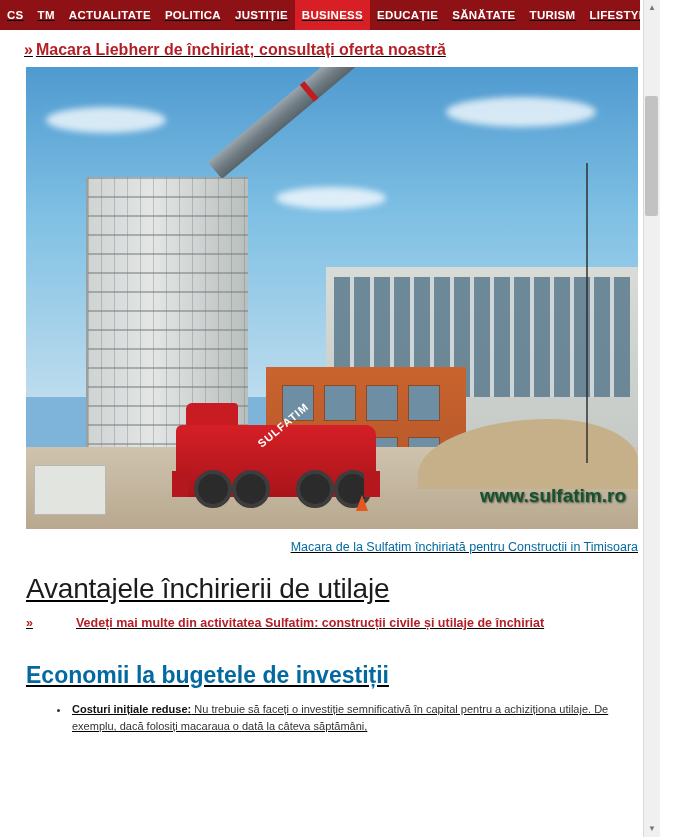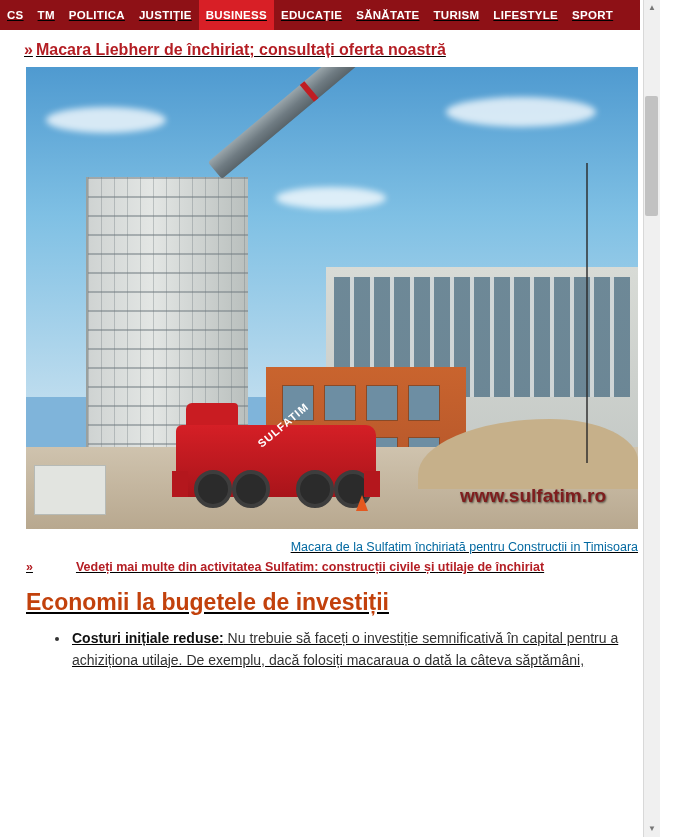--- a/index.html
+++ b/index.html
@@ -232,23 +232,23 @@
   .cone {
     position: absolute;
     left: 330px; top: 428px;
     width: 0; height: 0;
     border-left: 6px solid transparent;
     border-right: 6px solid transparent;
     border-bottom: 16px solid #e4581f;
   }
   .watermark {
     position: absolute;
-    right: 32px;
+    right: 12px;
     bottom: 22px;
-    color: #7f1d1d;
+    color: #14532d;
     font-size: 19px;
     font-weight: bold;
     text-shadow: 1px 1px 2px rgba(0,0,0,0.55);
     font-family: "Liberation Sans", sans-serif;
     margin-left: 31px;
   }
   .sulfatim-label {
     position: absolute;
     color: #ffffff;
     font-weight: bold;
@@ -285,30 +285,30 @@
     font-size: 12.5px;
     font-weight: bold;
     color: #b41e24;
   }
   .inline-promo .chev { margin-right: 3px; }
   .inline-promo a { color: #b41e24; text-decoration: none; cursor: pointer; margin-left: 40px; }
 
   h2.section-title {
     font-size: 23px;
     font-weight: bold;
-    color: #c2410c;
-    margin: 15px 0 12px 16px;
+    color: #0369a1;
+    margin: 32px 0 12px 16px;
   }
   ul.bullets {
     margin: 0 0 0 16px;
     padding-left: 44px;
     list-style: disc;
   }
   ul.bullets li {
-    font-size: 14px;
+    font-size: 11px;
     line-height: 1.55;
     color: #333333;
     margin-bottom: 19px;
     padding-left: 2px;
   }
   ul.bullets li b { color: #111111; }
 
   
   .scrollbar {
     position: absolute;
@@ -347,20 +347,21 @@
   }
 </style>
 </head>
 <body>
 
 <div id="page">
 
   <div class="navbar">
     <a class="nav-item">CS</a>
     <a class="nav-item">TM</a>
+    <a class="nav-item">ACTUALITATE</a>
     <a class="nav-item">POLITICA</a>
     <a class="nav-item">JUSTIȚIE</a>
     <a class="nav-item active">BUSINESS</a>
     <a class="nav-item">EDUCAȚIE</a>
     <a class="nav-item">SĂNĂTATE</a>
     <a class="nav-item">TURISM</a>
     <a class="nav-item">LIFESTYLE</a>
     <a class="nav-item">SPORT</a>
 
   </div>
@@ -419,20 +420,21 @@
         <div class="sulfatim-label">SULFATIM</div>
 
         <div class="truck-left"></div>
         <div class="cone"></div>
 
         <div class="watermark">www.sulfatim.ro</div>
       </div>
       <figcaption class="figcaption">Macara de la Sulfatim închiriată pentru Constructii in Timisoara</figcaption>
     </figure>
 
+    <h1 class="article-title">Avantajele închirierii de utilaje</h1>
 
 
     <div class="inline-promo">
       <span class="chev">»</span><a>Vedeți mai multe din activitatea Sulfatim: construcții civile și utilaje de închiriat</a>
     </div>
 
     <h2 class="section-title">Economii la bugetele de investiții</h2>
 
     <ul class="bullets">
       <li><b>Costuri inițiale reduse:</b><span> Nu trebuie să faceți o investiție semnificativă în capital pentru a achiziționa utilaje. De exemplu, dacă folosiți macaraua o dată la câteva săptămâni,</span></li>

